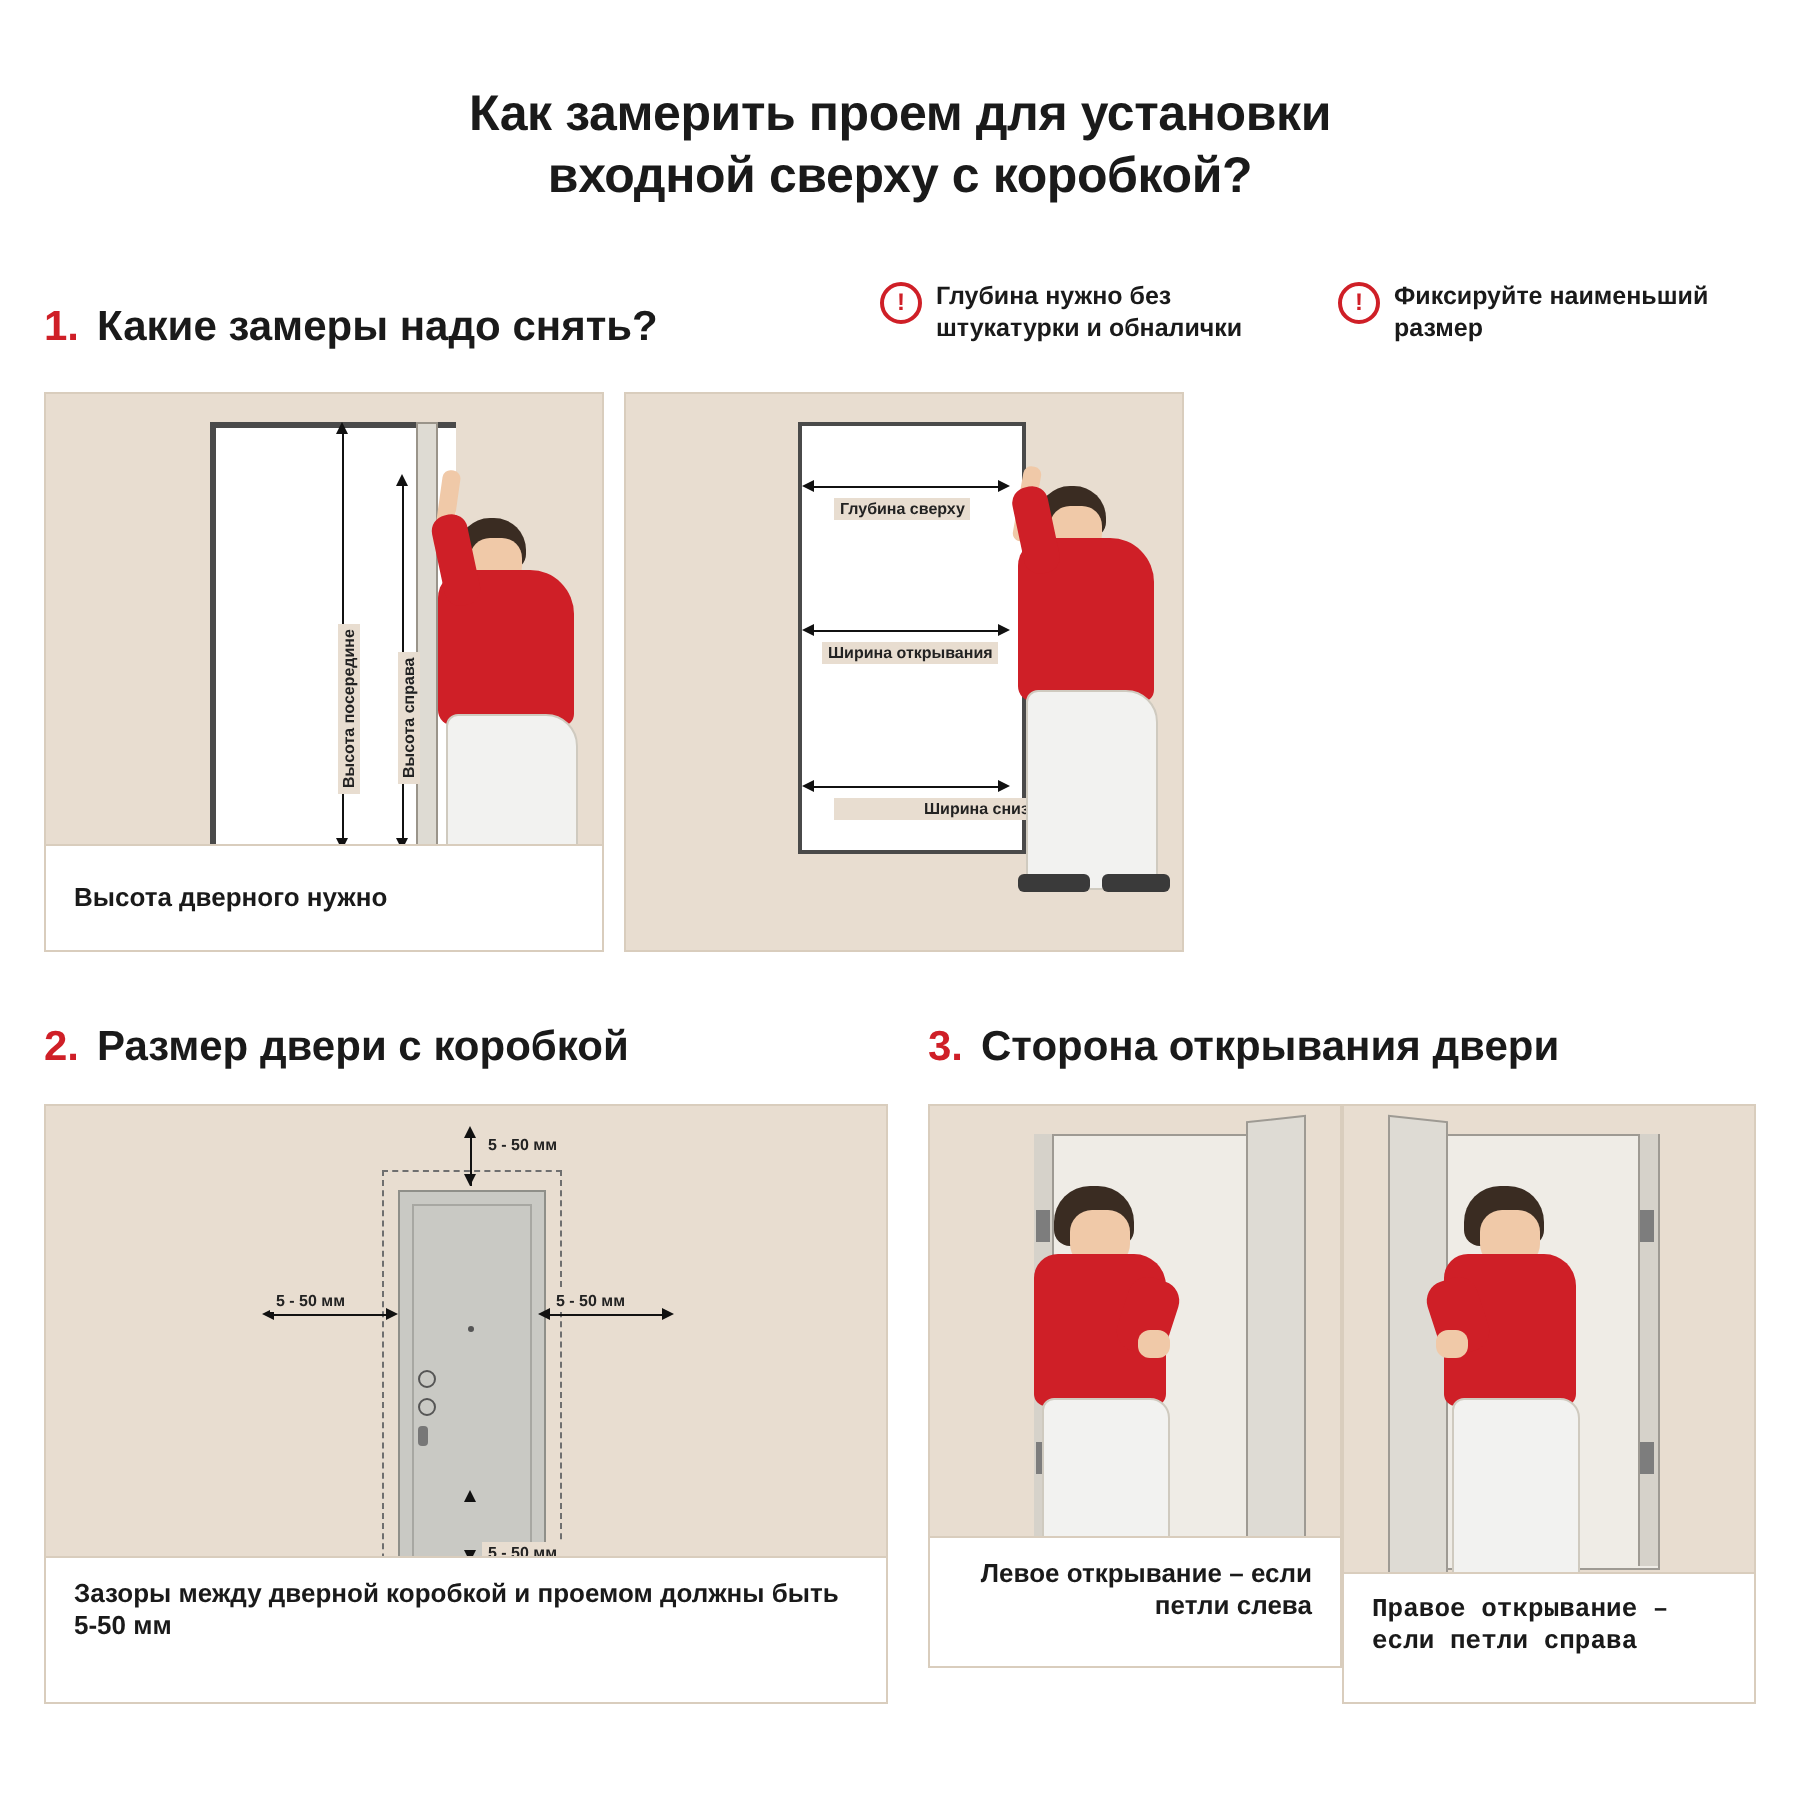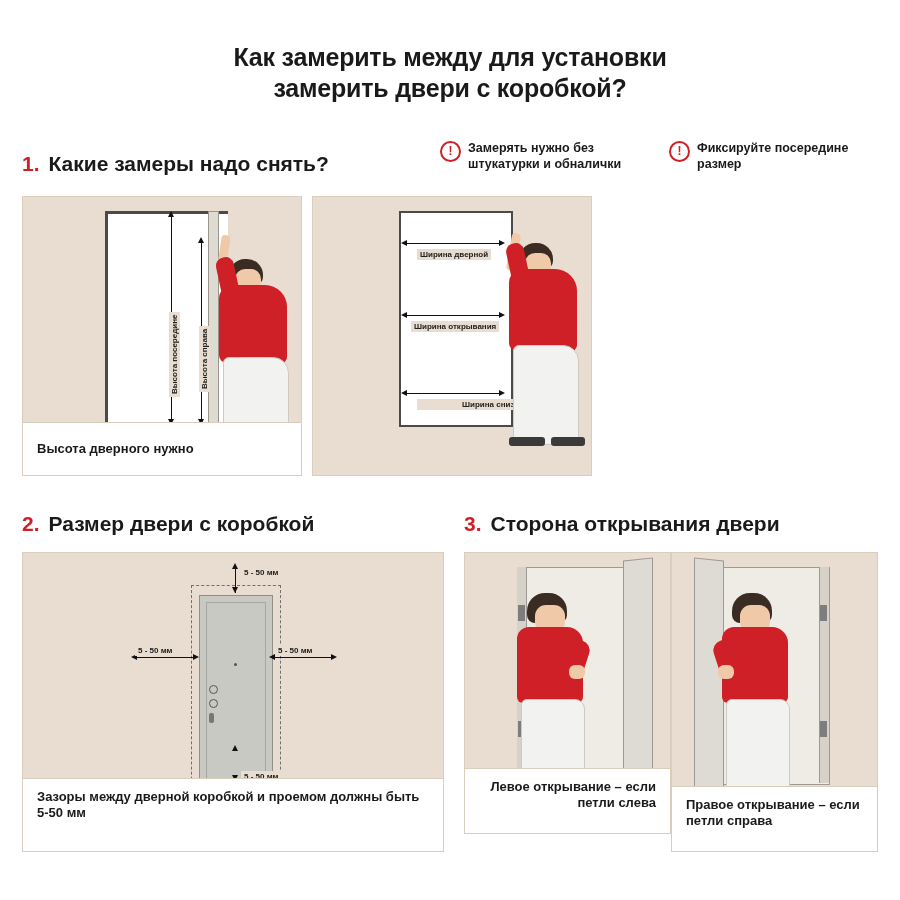--- a/index.html
+++ b/index.html
@@ -92,37 +92,37 @@
   .wall{position:absolute;background:#ffffff;border:1px solid #bdb5a8;}
   .doorleaf{position:absolute;background:#c9c9c4;border:1px solid #8f8f89;}
   .tape{position:absolute;background:#e9e4da;border:1px solid #b8b0a3;}
 </style>
 </head>
 <body>
 
 <div class="page">
 
   <div class="title">
-    <span>Как замерить между для установки</span>
-    <span class="l2">замерить двери с коробкой?</span>
+    <span>Как замерить проем для установки</span>
+    <span class="l2">входной сверху с коробкой?</span>
   </div>
 
   <div class="sec-head" style="position:absolute;left:22px;top:152px;">
     <span class="sec-num">1.</span>
     <span>Какие замеры надо снять?</span>
   </div>
 
   <div class="notes">
     <div class="note">
       <div class="bang">!</div>
-      <div class="note-txt">Замерять нужно без штукатурки и обналички</div>
+      <div class="note-txt">Глубина нужно без штукатурки и обналички</div>
     </div>
     <div class="note">
       <div class="bang">!</div>
-      <div class="note-txt">Фиксируйте посередине размер</div>
+      <div class="note-txt">Фиксируйте наименьший размер</div>
     </div>
   </div>
 
   <div class="panel" style="left:22px;top:196px;width:280px;height:280px;">
 
     <div class="wall" style="left:82px;top:14px;width:120px;height:400px;background:#ffffff;border:none;border-left:3px solid #4a4a4a;border-top:3px solid #4a4a4a;"></div>
 
     <div style="position:absolute;left:185px;top:14px;width:9px;height:400px;background:#dedbd3;border:1px solid #9a948a;"></div>
 
     <div class="dim v" style="left:148px;top:18px;height:210px;"></div>
@@ -146,21 +146,21 @@
 
     <div class="cap" style="height:52px;">Высота дверного нужно</div>
   </div>
 
   <div class="panel" style="left:312px;top:196px;width:280px;height:280px;">
     <div class="wall" style="left:86px;top:14px;width:110px;height:212px;background:#ffffff;border:2px solid #4a4a4a;"></div>
 
     <div class="dim h" style="left:92px;top:46px;width:98px;"></div>
     <div class="ar l" style="left:88px;top:42.5px;"></div>
     <div class="ar r" style="left:186px;top:42.5px;"></div>
-    <div class="mlabel" style="left:104px;top:52px;">Ширина дверной</div>
+    <div class="mlabel" style="left:104px;top:52px;">Глубина сверху</div>
 
     <div class="dim h" style="left:92px;top:118px;width:98px;"></div>
     <div class="ar l" style="left:88px;top:114.5px;"></div>
     <div class="ar r" style="left:186px;top:114.5px;"></div>
     <div class="mlabel" style="left:98px;top:124px;">Ширина открывания</div>
 
     <div class="dim h" style="left:92px;top:196px;width:98px;"></div>
     <div class="ar l" style="left:88px;top:192.5px;"></div>
     <div class="ar r" style="left:186px;top:192.5px;"></div>
     <div class="mlabel" style="left:104px;top:202px;padding-left:45px;">Ширина снизу</div>
@@ -261,16 +261,16 @@
 
     <div class="hair" style="left:60px;top:40px;width:40px;height:30px;border-radius:18px 18px 8px 8px;"></div>
     <div class="skin" style="left:68px;top:52px;width:30px;height:28px;border-radius:11px;"></div>
     <div class="shirt" style="left:50px;top:74px;width:66px;height:76px;border-radius:12px 16px 6px 6px;"></div>
     <div class="shirt" style="left:44px;top:86px;width:26px;height:38px;border-radius:10px;transform:rotate(-18deg);"></div>
     <div class="skin" style="left:46px;top:112px;width:16px;height:14px;border-radius:6px;"></div>
     <div class="pants" style="left:54px;top:146px;width:62px;height:96px;border-radius:6px 10px 4px 4px;"></div>
     <div style="position:absolute;left:48px;top:236px;width:34px;height:8px;background:#3a3a3a;border-radius:3px;"></div>
     <div style="position:absolute;left:88px;top:236px;width:32px;height:8px;background:#3a3a3a;border-radius:3px;"></div>
 
-    <div class="cap tall" style="height:54px;">Правое открывание – если петли справа</div>
+    <div class="cap tall" style="height:54px;font-family:Liberation Mono, monospace;">Правое открывание – если петли справа</div>
   </div>
 
 </div>
 
 </body></html>

